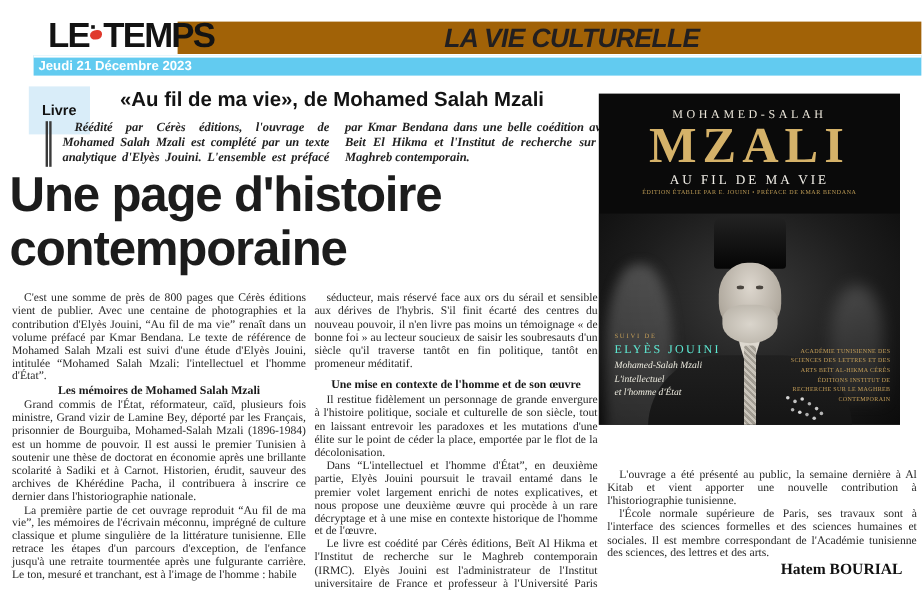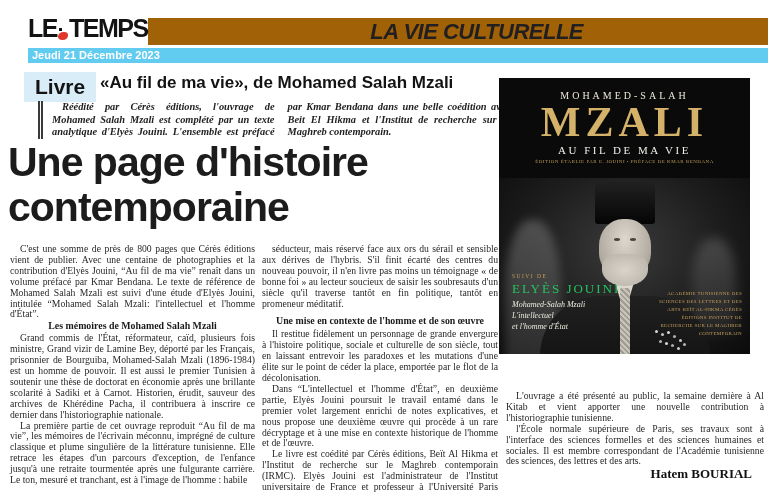--- a/index.html
+++ b/index.html
@@ -4,33 +4,33 @@
 <style>
   html,body{margin:0;padding:0;}
   body{width:768px;height:492px;background:#fff;font-family:"Liberation Serif",serif;overflow:hidden;}
   .page{position:relative;width:768px;height:492px;background:#ffffff;}
 
   
   .band-light{position:absolute;left:148px;top:18px;width:620px;height:27px;background:#a16207;}
   .section-title{position:absolute;right:185px;top:0;height:27px;line-height:27px;
     font-family:"Liberation Sans",sans-serif;font-weight:bold;font-style:italic;
     font-size:22px;color:#221f20;letter-spacing:-0.5px;}
-  .logo{position:absolute;left:28px;top:14px;font-family:"Liberation Sans",sans-serif;
-    font-weight:bold;font-size:25px;letter-spacing:-1.5px;color:#131313;display:flex;align-items:flex-end;}
+  .logo{position:absolute;left:40px;top:14px;font-family:"Liberation Sans",sans-serif;
+    font-weight:bold;font-size:29px;letter-spacing:-1.5px;color:#131313;display:flex;align-items:center;}
   .logo-splash{display:inline-block;width:10px;height:8px;background:#e0392c;
     border-radius:60% 40% 55% 45%;margin:0 1px 3px 1px;position:relative;}
   .logo-splash:before{content:"";position:absolute;left:1px;top:-4px;width:3px;height:3px;background:#131313;}
   .date-bar{position:absolute;left:28px;top:46px;right:0;height:15px;background:#62cbf0;
     border-top:2px solid #fff;}
   .date-bar span{display:block;padding-left:4px;font-family:"Liberation Sans",sans-serif;
     font-weight:bold;font-size:11px;line-height:15px;color:#ffffff;}
 
   
-  .kicker{position:absolute;left:24px;top:72px;background:#d9edf9;padding:3px 11px;
-    font-family:"Liberation Sans",sans-serif;font-weight:bold;font-size:21px;color:#131313;}
+  .kicker{position:absolute;left:24px;top:72px;background:#d9edf9;padding:13px 11px;
+    font-family:"Liberation Sans",sans-serif;font-weight:bold;font-size:12px;color:#131313;}
   .article-title{position:absolute;left:100px;top:73px;font-family:"Liberation Sans",sans-serif;
     font-weight:bold;font-size:17px;color:#131313;}
   .lead{position:absolute;left:38px;top:101px;width:458px;
     border-left:5px double #3a3a3a;padding-left:9px;
     columns:2;column-gap:13px;
     font-weight:bold;font-style:italic;font-size:10.4px;line-height:12.6px;
     text-align:justify;color:#222;}
   .lead p{margin:0;text-indent:10px;}
   .headline{position:absolute;left:8px;top:140px;width:492px;margin:0;
     font-family:"Liberation Sans",sans-serif;font-weight:bold;font-size:41px;
@@ -74,21 +74,21 @@
     clip-path:polygon(0 0,100% 0,50% 100%);}
   .tie{position:absolute;left:50%;margin-left:-5px;top:110px;width:10px;height:72px;border-radius:2px;
     background:repeating-linear-gradient(45deg,#c9c4ba 0 2px,#a19c92 2px 4px);}
   .medal{position:absolute;left:50%;margin-left:30px;top:152px;width:3px;height:3px;border-radius:50%;
     background:rgba(235,235,235,.9);
     box-shadow:6px 3px rgba(225,225,225,.85),12px 1px rgba(235,235,235,.9),18px 5px rgba(215,215,215,.8),
       24px 9px rgba(230,230,230,.85),4px 10px rgba(220,220,220,.8),10px 12px rgba(235,235,235,.9),
       16px 14px rgba(210,210,210,.8),22px 17px rgba(230,230,230,.85),28px 13px rgba(220,220,220,.8);}
   .c-suivi{position:absolute;z-index:3;left:13px;bottom:22px;text-align:left;}
   .c-suivi-label{font-size:5.5px;letter-spacing:1.5px;color:#c49e58;}
-  .c-author2{margin:2px 0 2px 0;font-size:13px;letter-spacing:2px;color:#22c55e;}
+  .c-author2{margin:2px 0 2px 0;font-size:10px;letter-spacing:2px;color:#5eead4;}
   .c-it{font-style:italic;font-size:8px;line-height:11px;color:#eceade;}
   .c-pub{position:absolute;z-index:3;right:8px;bottom:16px;width:88px;font-size:5px;line-height:8px;
     color:#c49e58;text-align:right;letter-spacing:0.3px;text-transform:uppercase;}
 </style>
 </head>
 <body>
 
 <div class="page">
 
   <div class="band-light">

